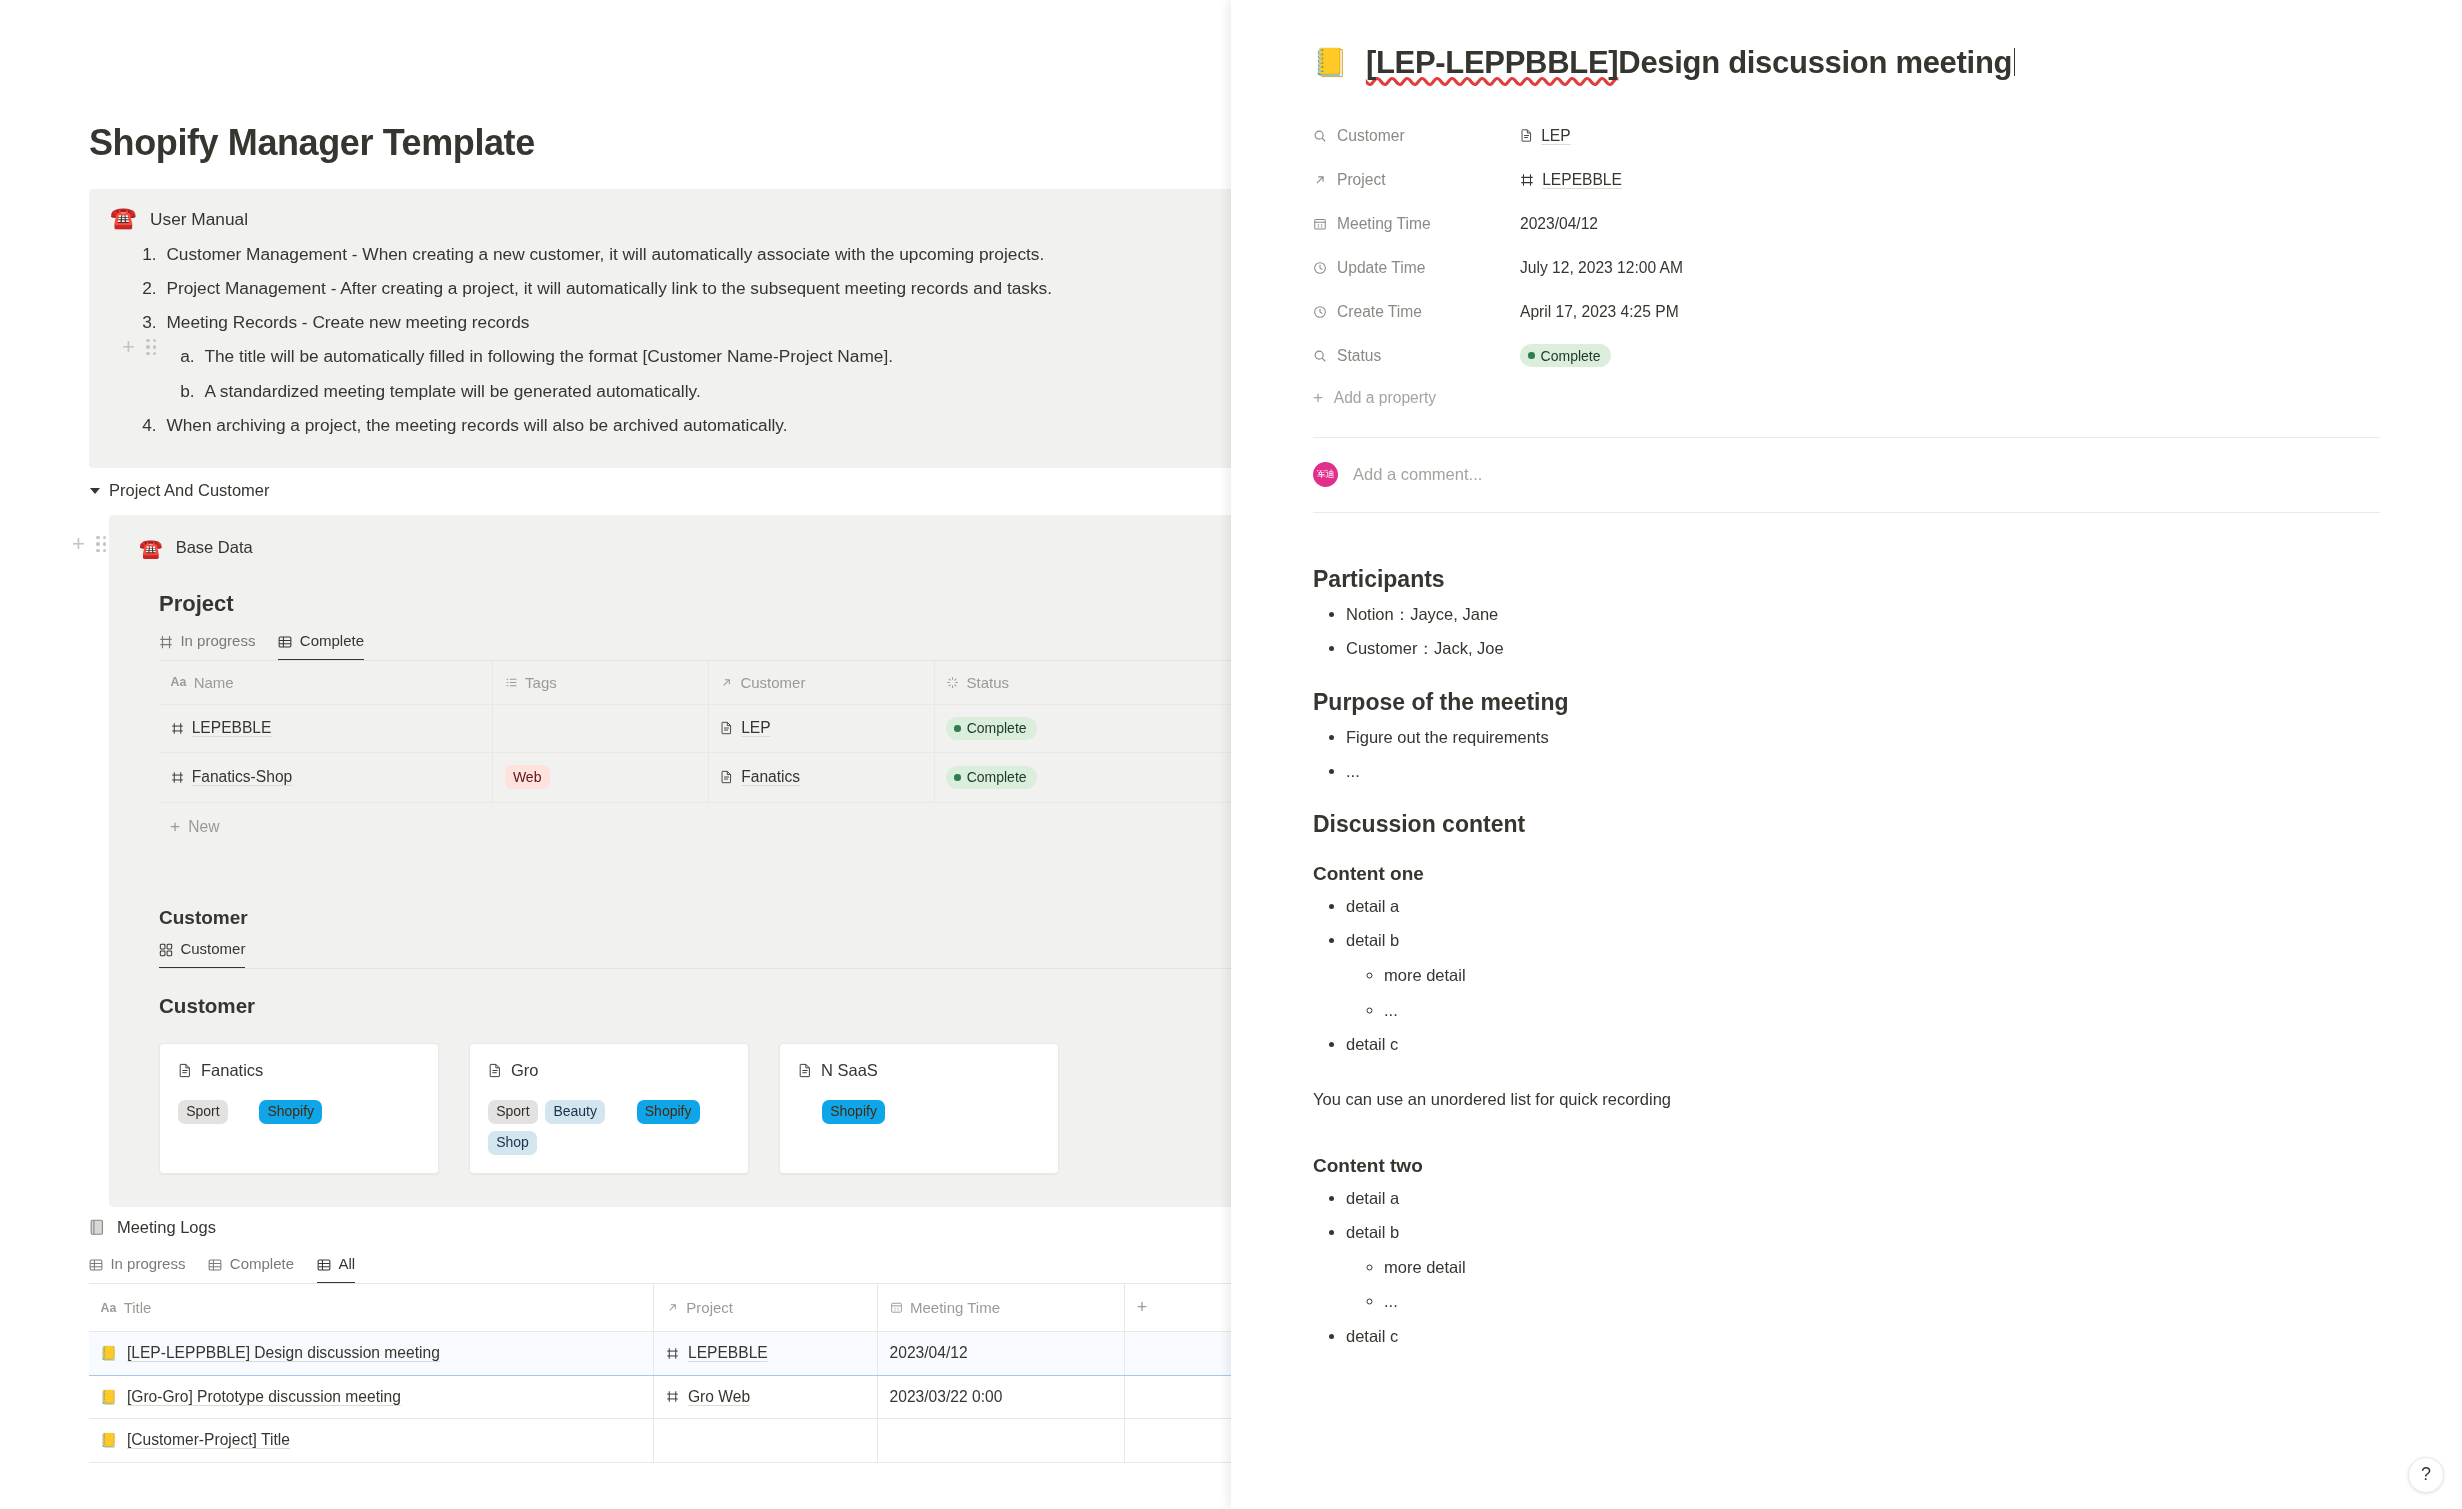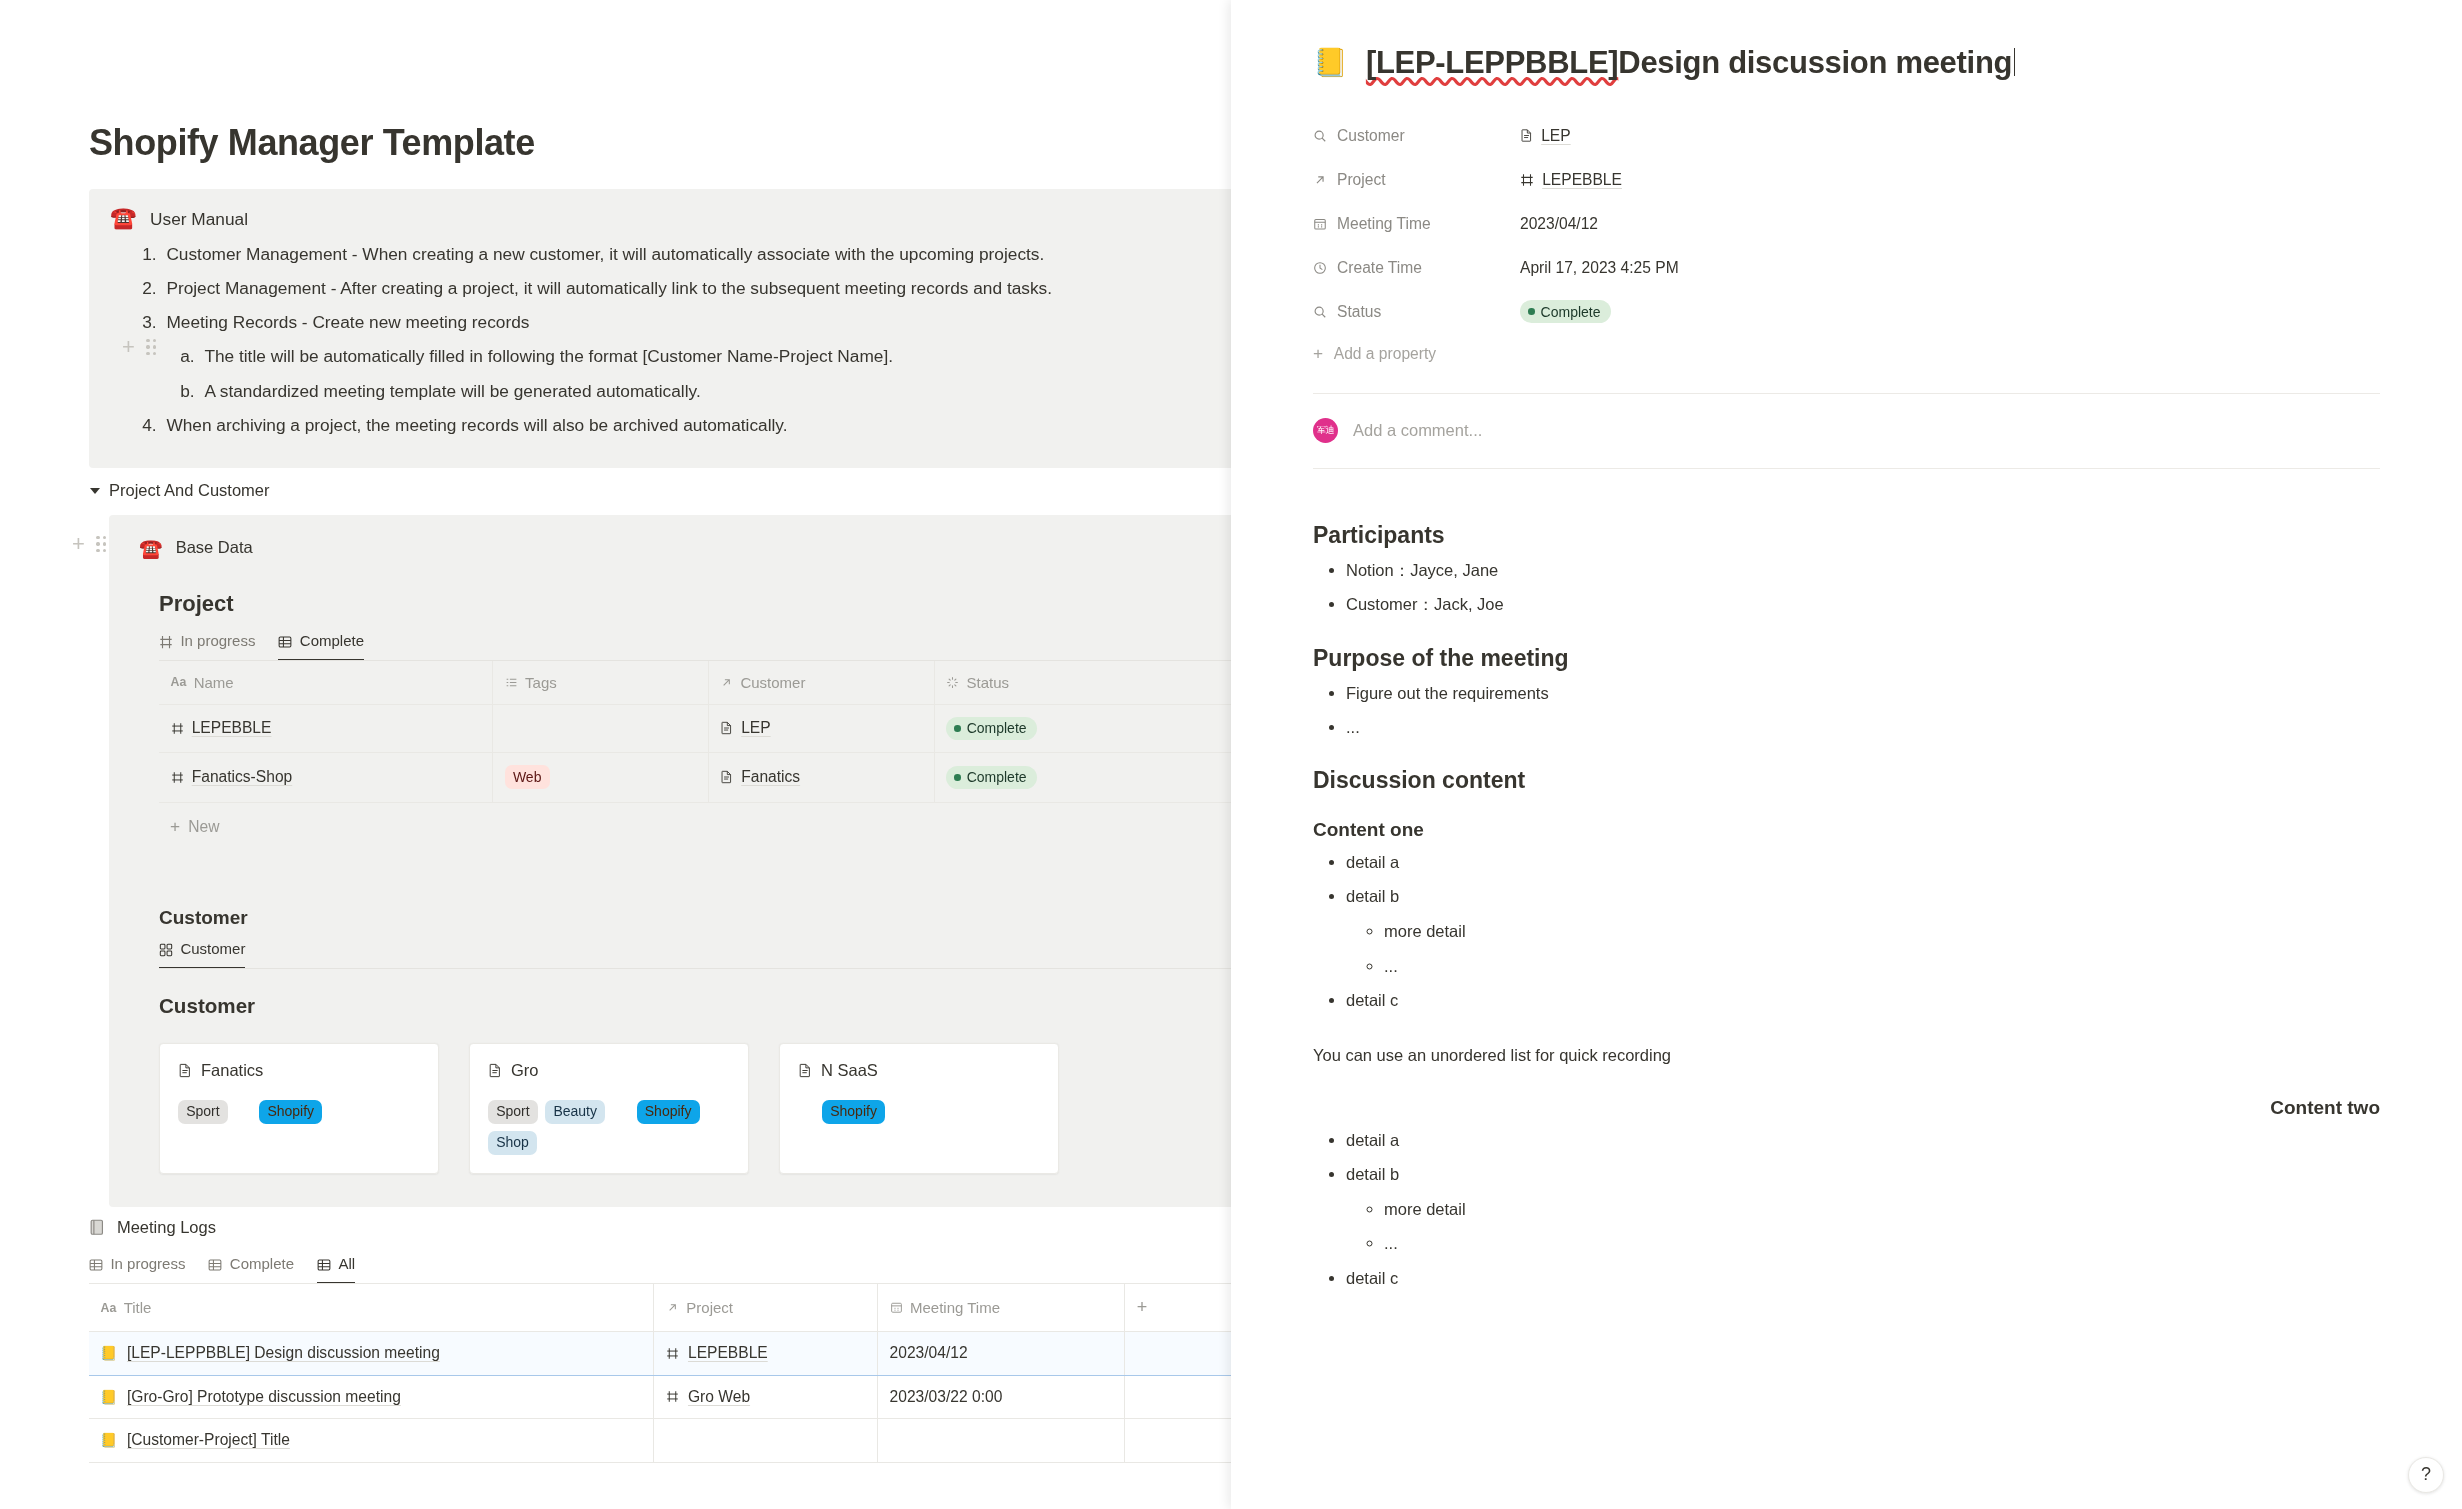--- a/index.html
+++ b/index.html
@@ -629,20 +629,32 @@
               <svg width="14" height="14" viewBox="0 0 16 16" fill="none" stroke="#8b8984" stroke-width="1.2">
                 <rect x="2" y="2.8" width="12" height="11" rx="1.3"></rect>
                 <path d="M2 6h12M5.5 9h1.3M9.2 9h1.3M5.5 11.3h1.3M9.2 11.3h1.3"></path>
                 </svg>
               </span>
             <span>Meeting Time</span>
           </span>
           <span class="prop-val">2023/04/12</span>
         </div>
 
+        <div class="prop-row">
+          <span class="prop-name">
+            <span>
+              <svg width="14" height="14" viewBox="0 0 16 16" fill="none" stroke="#8b8984" stroke-width="1.2">
+                <circle cx="8" cy="8" r="6.1"></circle>
+                  <path d="M8 4.3V8l2.7 1.8"></path>
+                </svg>
+              </span>
+            <span>Update Time</span>
+          </span>
+          <span class="prop-val">July 12, 2023 12:00 AM</span>
+        </div>
 
         <div class="prop-row">
           <span class="prop-name">
             <span>
               <svg width="14" height="14" viewBox="0 0 16 16" fill="none" stroke="#8b8984" stroke-width="1.2">
                 <circle cx="8" cy="8" r="6.1"></circle>
                   <path d="M8 4.3V8l2.7 1.8"></path>
                 </svg>
               </span>
             <span>Create Time</span>
@@ -705,21 +717,21 @@
             <ul class="b2">
               <li>more detail</li>
               <li>...</li>
             </ul>
           </li>
           <li>detail c</li>
         </ul>
 
         <p class="para">You can use an unordered list for quick recording</p>
 
-        <h3 class="sub" style="margin-top:32px;text-align:right;">Content two</h3>
+        <h3 class="sub" style="margin-top:46px;">Content two</h3>
         <ul class="b">
           <li>detail a</li>
           <li>
             <span>detail b</span>
             <ul class="b2">
               <li>more detail</li>
               <li>...</li>
             </ul>
           </li>
           <li>detail c</li>

